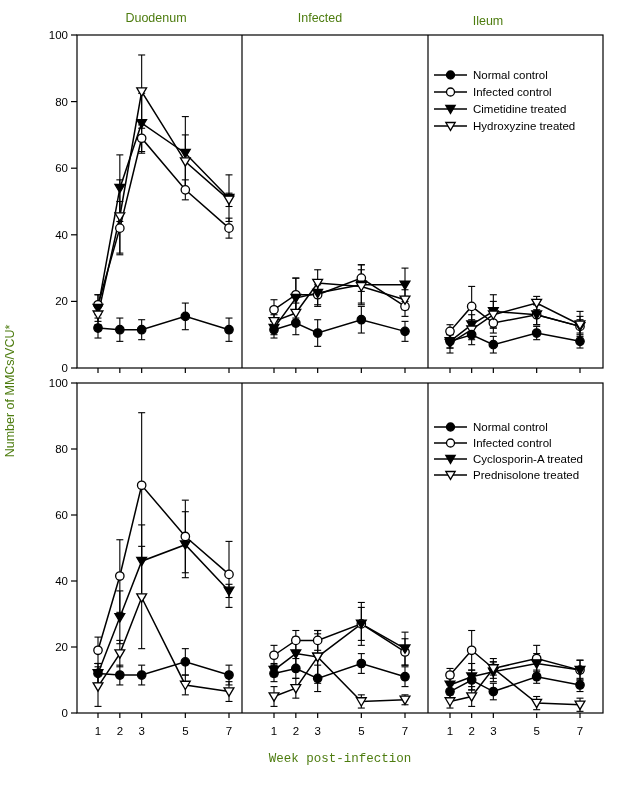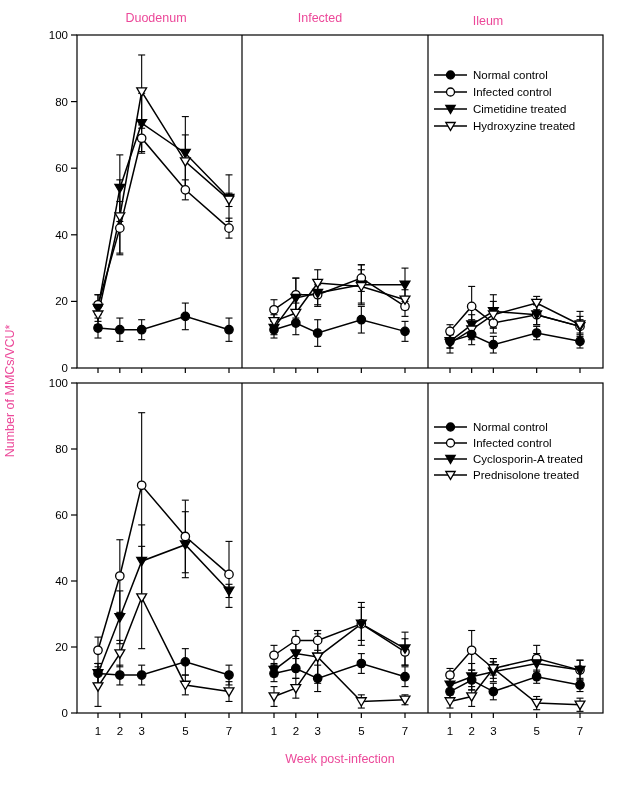--- a/index.html
+++ b/index.html
@@ -1,23 +1,23 @@
 <!DOCTYPE html>
 <html><head>
 <meta charset="utf-8">
 <style>
   html,body{margin:0;padding:0;background:#fff;}
   .figure{position:relative;width:634px;height:785px;background:#ffffff;
-          font-family:"Liberation Sans",sans-serif;color:#ec4899;overflow:hidden;}
+          font-family:"Liberation Sans",sans-serif;color:#4d7c0f;overflow:hidden;}
   .coltitle{position:absolute;top:11px;transform:translateX(-50%);
             font-size:12.5px;white-space:nowrap;}
   .t0{left:156px;} .t1{left:320px;} .t2{left:488px;top:14px;}
   .ylabel{position:absolute;left:-70px;top:384px;width:160px;text-align:center;
           transform:rotate(-90deg);font-size:12.5px;white-space:nowrap;}
-  .xlabel{position:absolute;left:77px;width:526px;top:752px;text-align:center;font-size:12.5px;}
+  .xlabel{position:absolute;left:77px;width:526px;top:752px;text-align:center;font-size:12.5px;font-family:Liberation Mono, monospace;}
   svg{position:absolute;left:0;top:0;}
 </style>
 </head>
 <body>
 
 <div class="figure">
   <div class="coltitle t0">Duodenum</div>
   <div class="coltitle t1">Infected</div>
   <div class="coltitle t2">Ileum</div>
   <div class="ylabel">Number of MMCs/VCU*</div>

